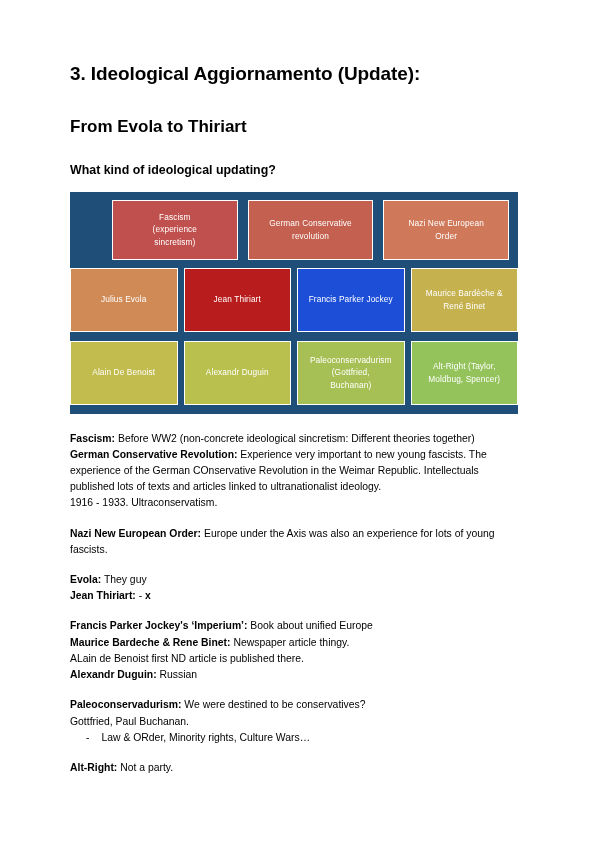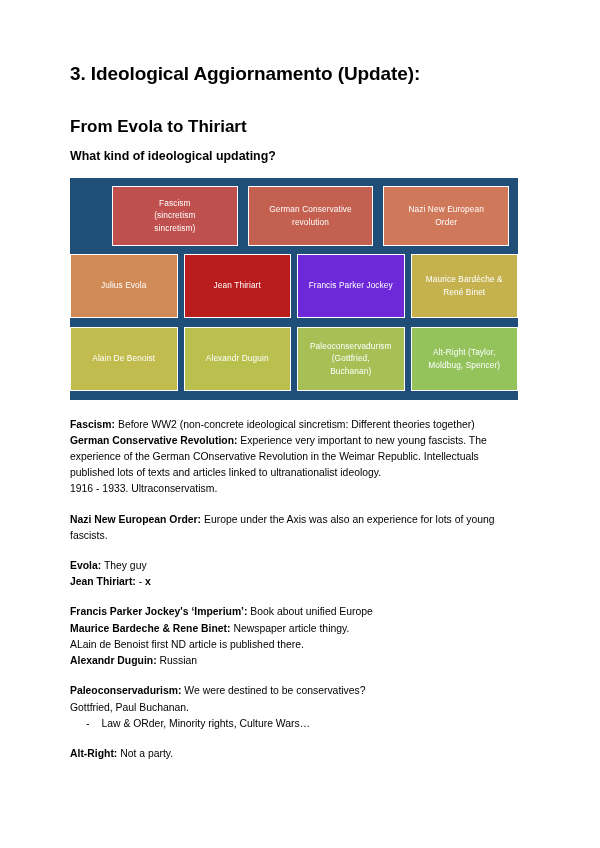--- a/index.html
+++ b/index.html
@@ -39,21 +39,21 @@
   .h-sub {
     font-size: 17px;
     font-weight: bold;
     line-height: 1.25;
     margin: 30px 0 0 0;
   }
   .h-question {
     font-size: 12.4px;
     font-weight: bold;
     line-height: 1.25;
-    margin: 12px 0 0 0;
+    margin: 26px 0 0 0;
   }
 
   
   .diagram {
     margin-top: 13px;
     width: 448px;
     background: #1f4e79;
     padding: 0;
     box-sizing: border-box;
   }
@@ -126,21 +126,21 @@
     <h1 class="h-title">3. Ideological Aggiornamento (Update):</h1>
     <h2 class="h-sub">From Evola to Thiriart</h2>
     <h3 class="h-question">What kind of ideological updating?</h3>
 
     <div class="diagram" style="background-color: rgb(31, 78, 121);">
 
       <div class="diag-row diag-row-1">
         <div class="node r1-a" style="background-color: rgb(192, 80, 77);">
           <span>
             <span>Fascism</span><br>
-            <span>(sincretism</span><br>
+            <span>(experience</span><br>
             <span>sincretism)</span>
           </span>
         </div>
         <div class="node r1-b" style="background-color: rgb(196, 96, 79);">
           <span>
             <span>German Conservative</span><br>
             <span>revolution</span>
           </span>
         </div>
         <div class="node r1-c" style="background-color: rgb(208, 121, 90);">
@@ -151,21 +151,21 @@
         </div>
       </div>
 
       <div class="diag-row diag-row-2">
         <div class="node" style="background-color: rgb(208, 138, 85);">
           <span>Julius Evola</span>
         </div>
         <div class="node" style="background-color: #b91c1c;">
           <span>Jean Thiriart</span>
         </div>
-        <div class="node" style="background-color: #6d28d9;">
+        <div class="node" style="background-color: #1d4ed8;">
           <span>Francis Parker Jockey</span>
         </div>
         <div class="node" style="background-color: rgb(197, 178, 79);">
           <span>
             <span>Maurice Bardèche &amp;</span><br>
             <span>René Binet</span>
           </span>
         </div>
       </div>
 

